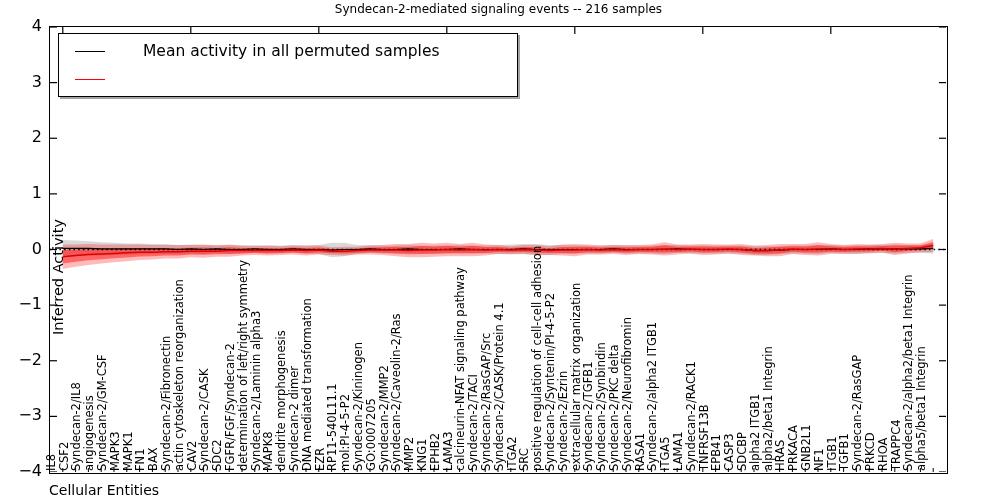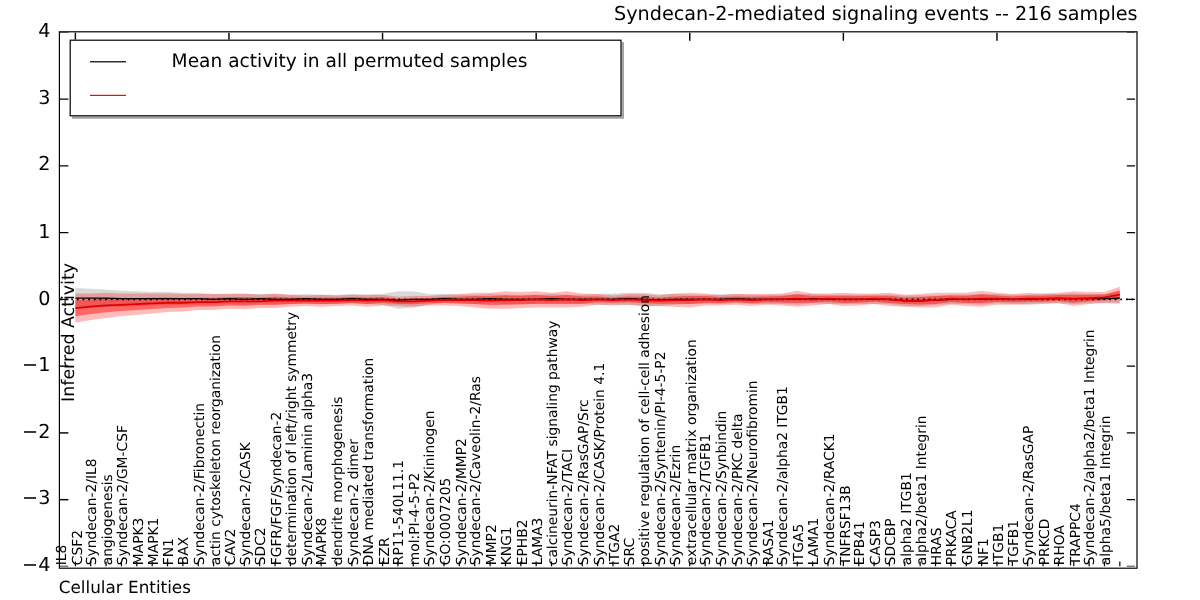--- a/index.html
+++ b/index.html
@@ -2,22 +2,22 @@
 <html><head>
 <meta charset="utf-8">
 <style>
   html,body{margin:0;padding:0;background:#ffffff;}
   #figure{
     position:relative;width:1000px;height:500px;background:#ffffff;
     font-family:"DejaVu Sans","Liberation Sans",sans-serif;color:#000;
     overflow:hidden;
   }
   #plot-title{
-    position:absolute;left:49px;top:2px;width:899px;text-align:right;
-    font-size:16px;color:#000;white-space:nowrap;
+    position:absolute;left:49px;top:2px;width:899px;text-align:center;
+    font-size:12px;color:#000;white-space:nowrap;
   }
   #plot-area{
     position:absolute;left:49px;top:26px;width:899px;height:448px;
     border:1.6px solid #000;box-sizing:border-box;background:#fff;
   }
   #plot-svg{position:absolute;left:0;top:0;}
   .ytick-label{
     position:absolute;width:34px;text-align:right;font-size:16px;
     line-height:16px;color:#000;
   }

